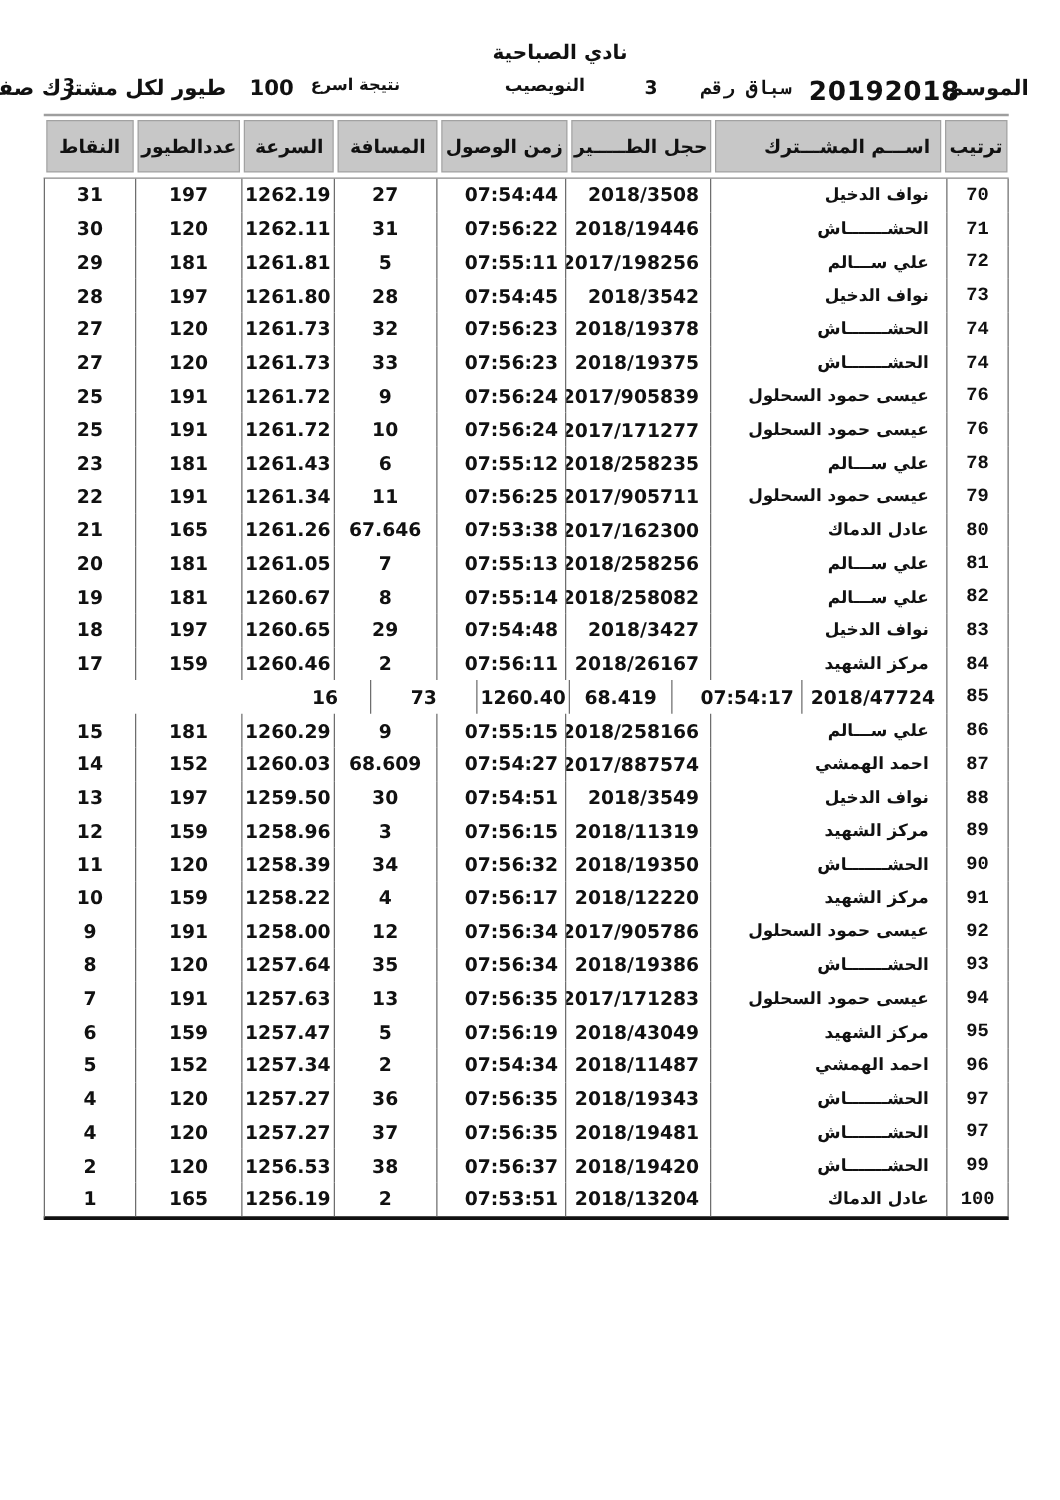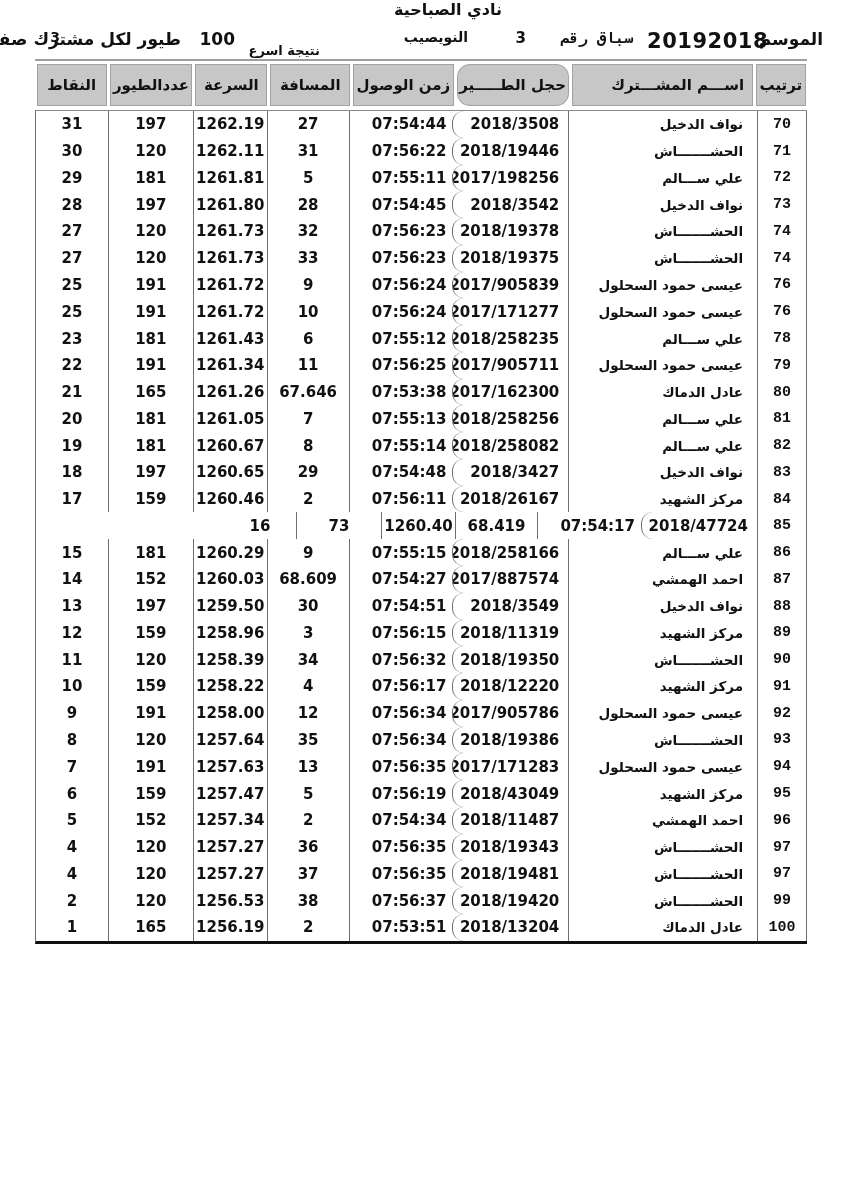--- a/index.html
+++ b/index.html
@@ -2,32 +2,32 @@
 <html lang="ar"><head>
 <meta charset="utf-8">
 <style>
   html, body { margin:0; padding:0; }
   body {
     width:848px; height:1200px; background:#ffffff; color:#111;
     font-family:"DejaVu Sans", sans-serif; overflow:hidden; position:relative;
     --hdr:#c7c7c7; --grid:#6e6e6e; --band:#9e9e9e; --dark:#111111;
   }
   .club-title {
-    text-align:center; font-weight:bold; font-size:16px;
+    text-align:center; padding-top:32px; font-weight:bold; font-size:16px;
     direction:rtl;
     margin-left:48px;
   }
   .subheader { position:relative; height:36px; margin-top:4px; direction:rtl; }
   .subheader span { position:absolute; top:6px; font-weight:bold; white-space:nowrap; }
   .s-season-label   { right:25px;  font-size:17px; }
   .s-season-value   { right:80px;  font-size:21px; letter-spacing:0.5px; }
   .s-race-label     { right:215px; font-size:15px;font-family:Liberation Mono, monospace; }
   .s-race-number    { right:322px; font-size:15px; }
   .s-location       { right:380px; font-size:14px; }
-  .s-result-prefix  { right:528px; font-size:13px; top:9px;margin-top:14px; }
+  .s-result-prefix  { right:528px; font-size:13px; top:9px; }
   .s-result-count   { right:613px; font-size:17px; top:7px; }
   .s-result-suffix  { right:667px; font-size:17px; top:9px; }
   .s-page-number    { right:788px; font-size:14px; top:8px; }
 
   .results-table { margin-left:35px; width:772px; direction:rtl; }
 
   .thead {
     display:flex; border-top:2px solid var(--band);
     padding:3px 0 4px 0; position:relative;
   }
@@ -48,21 +48,21 @@
     box-sizing:border-box; height:100%;
     display:flex; align-items:center; justify-content:center;
     border-left:1px solid var(--grid);
     font-weight:bold; font-size:15px; overflow:hidden; white-space:nowrap;
   }
   .td:last-child { border-left:none; }
   .tbody .tr .td:first-child { border-right:1px solid var(--grid);font-family:Liberation Mono, monospace; }
   
   .c-rank     { width:50px;  }
   .c-name     { width:189px; }
-  .c-ring     { width:116px;border-radius:12px; }
+  .c-ring     { width:116px; }
   .c-arrival  { width:104px; }
   .c-distance { width:82px;  }
   .c-speed    { width:74px;  }
   .c-birds    { width:85px;  }
   .c-points   { width:72px;  }
 
   .td.c-name    { justify-content:flex-start; padding-right:14px; font-size:13.5px; }
   .td.c-ring    { justify-content:flex-start; padding-right:9px; }
   .td.c-arrival { justify-content:flex-start; padding-right:6px; }
 </style>

